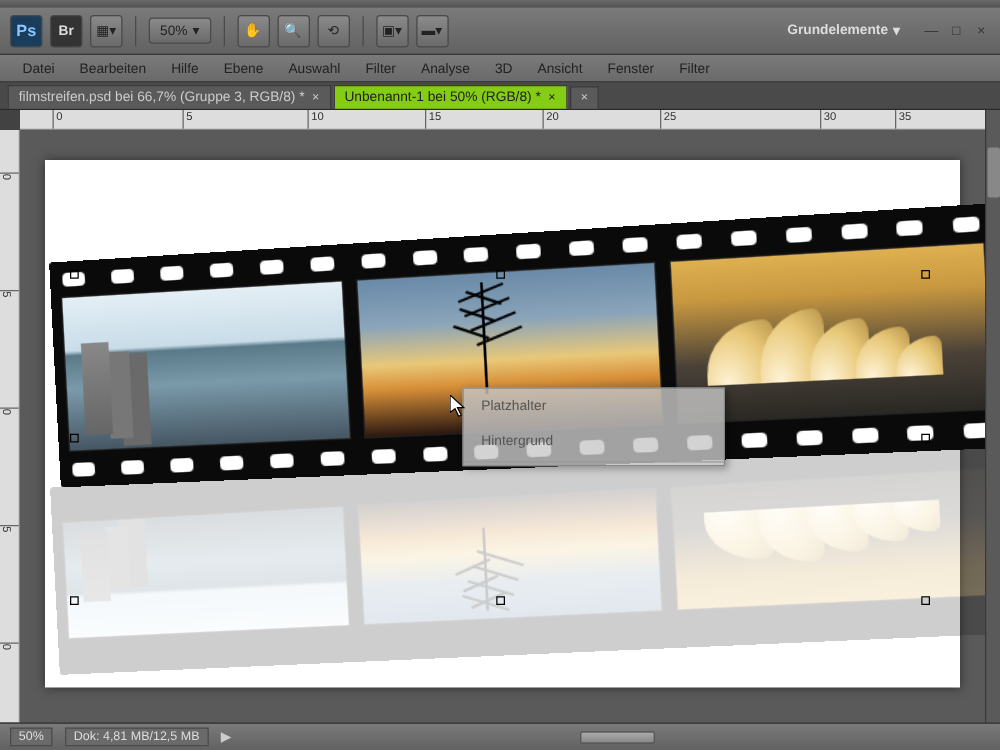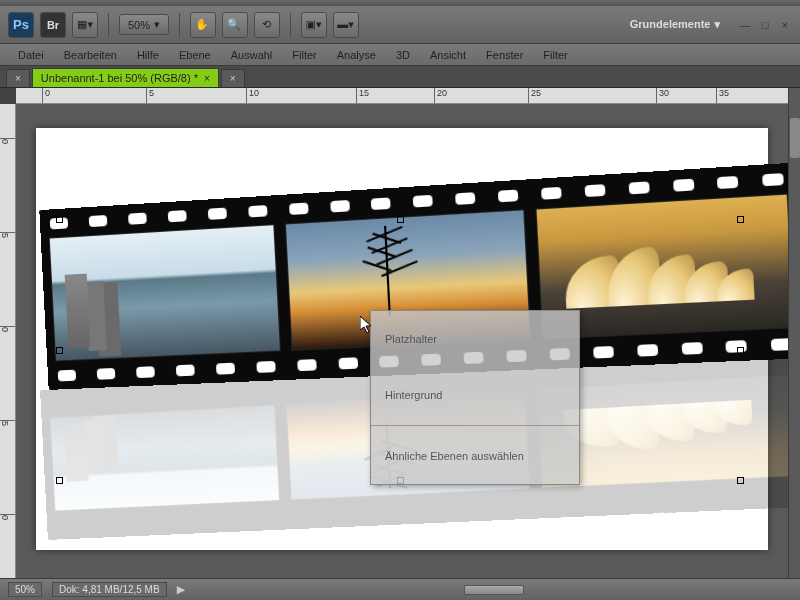--- a/index.html
+++ b/index.html
@@ -45,21 +45,21 @@
 .tree{position:absolute;left:42%;top:6%;width:2px;height:70%;background:#000}
 .tree::before,.tree::after{content:"";position:absolute;background:#000}
 .tree::before{top:8%;left:-18px;width:36px;height:2px;transform:rotate(-20deg);box-shadow:0 12px 0 #000,0 24px 0 #000,0 36px 0 #000}
 .tree::after{top:12%;left:-12px;width:28px;height:2px;transform:rotate(22deg);box-shadow:0 14px 0 #000,0 28px 0 #000}
 .frame3{background:linear-gradient(#deb050 0%,#c89840 25%,#4a4238 65%,#2a2824 100%)}
 .opera{position:absolute;left:10%;top:34%;width:80%;height:44%}
 .sail{position:absolute;background:radial-gradient(ellipse at 30% 100%,#fff4d8 0%,#e8c878 60%,#b8944a 100%);border-radius:100% 20% 0 0/100% 30% 0 0}
 .s1{left:0;bottom:0;width:28%;height:90%}.s2{left:22%;bottom:0;width:26%;height:100%}.s3{left:42%;bottom:0;width:24%;height:85%}.s4{left:60%;bottom:0;width:22%;height:70%}.s5{left:76%;bottom:0;width:18%;height:55%}
 .reflection{position:absolute;top:262px;left:8px;width:700px;height:150px;transform:rotate(-3deg) perspective(900px) rotateY(-6deg) scaleY(-1);transform-origin:left center;opacity:.2}
 .context-menu{position:absolute;top:310px;left:370px;width:210px;background:rgba(200,200,200,.8);border:1px solid #888;box-shadow:2px 2px 6px rgba(0,0,0,.3);z-index:50}
-.ctx-item{padding:22px 14px;color:#555;cursor:pointer;font-size:11px}
+.ctx-item{padding:8px 14px;color:#555;cursor:pointer;font-size:11px}
 .ctx-sep{height:1px;background:#999;margin:2px 0}
 .cursor{position:absolute;top:316px;left:360px;z-index:60;pointer-events:none}
 .statusbar{position:absolute;bottom:0;left:0;right:0;height:22px;background:linear-gradient(#7a7a7a,#626262);display:flex;align-items:center;padding:0 8px;gap:10px;border-top:1px solid #3a3a3a}
 .status-field{background:#6a6a6a;border:1px solid #4a4a4a;padding:1px 6px;color:#ddd;font-size:10px}
 .scroll-hint{flex:1;display:flex;justify-content:center}
 .scroll-thumb{width:60px;height:10px;background:linear-gradient(#aaa,#888);border:1px solid #555;border-radius:2px}
 .watermark{position:absolute;bottom:26px;right:20px;color:rgba(255,255,255,.35);font-size:12px;font-style:italic;z-index:5}
 .right-panel{position:absolute;top:88px;right:0;width:12px;bottom:22px;background:#5a5a5a;border-left:1px solid #3a3a3a}
 .panel-toggle{width:10px;height:40px;background:#888;margin:30px auto;border-radius:2px;cursor:pointer}
 </style>
@@ -105,36 +105,37 @@
   <div class="menu-item">Filter</div>
   <div class="menu-item">Analyse</div>
   <div class="menu-item">3D</div>
   <div class="menu-item">Ansicht</div>
   <div class="menu-item">Fenster</div>
   <div class="menu-item">Filter</div>
 </div>
 
 <div class="doc-tabs">
   <div class="doc-tab">
+      <span>filmstreifen.psd bei 66,7% (Gruppe 3, RGB/8) *</span>
       <span class="close">×</span>
     </div>
   <div class="doc-tab active">
       <span>Unbenannt-1 bei 50% (RGB/8) *</span>
       <span class="close">×</span>
     </div>
   <div class="doc-tab">
       <span class="close">×</span>
     </div>
 </div>
 
 <div class="ruler-h">
   <div class="tick" style="left:26px">0</div>
   <div class="tick" style="left:130px">5</div>
   <div class="tick" style="left:230px">10</div>
-  <div class="tick" style="left:340px">15</div>
+  <div class="tick" style="left:324px">15</div>
   <div class="tick" style="left:418px">20</div>
   <div class="tick" style="left:512px">25</div>
   <div class="tick" style="left:640px">30</div>
   <div class="tick" style="left:700px">35</div>
 </div>
 <div class="ruler-v">
   <div class="tick" style="top:34px">0</div>
   <div class="tick" style="top:128px">5</div>
   <div class="tick" style="top:222px">0</div>
   <div class="tick" style="top:316px">5</div>
@@ -236,21 +237,20 @@
     </div>
 
     <div class="watermark">PSD-Tutorials.de</div>
   </div>
 </div>
 
 <div class="context-menu">
   <div class="ctx-item">Platzhalter</div>
   <div class="ctx-item">Hintergrund</div>
   <div class="ctx-sep"></div>
-  <div class="ctx-item">Ähnliche Ebenen auswählen</div>
 </div>
 
 <svg class="cursor" width="16" height="20">
     <path d="M0 0 L0 14 L4 11 L7 17 L9 16 L6 10 L11 10 Z" fill="#fff" stroke="#000" stroke-width="1"></path>
   </svg>
 
 <div class="right-panel">
   <div class="panel-toggle"></div>
 </div>
 

